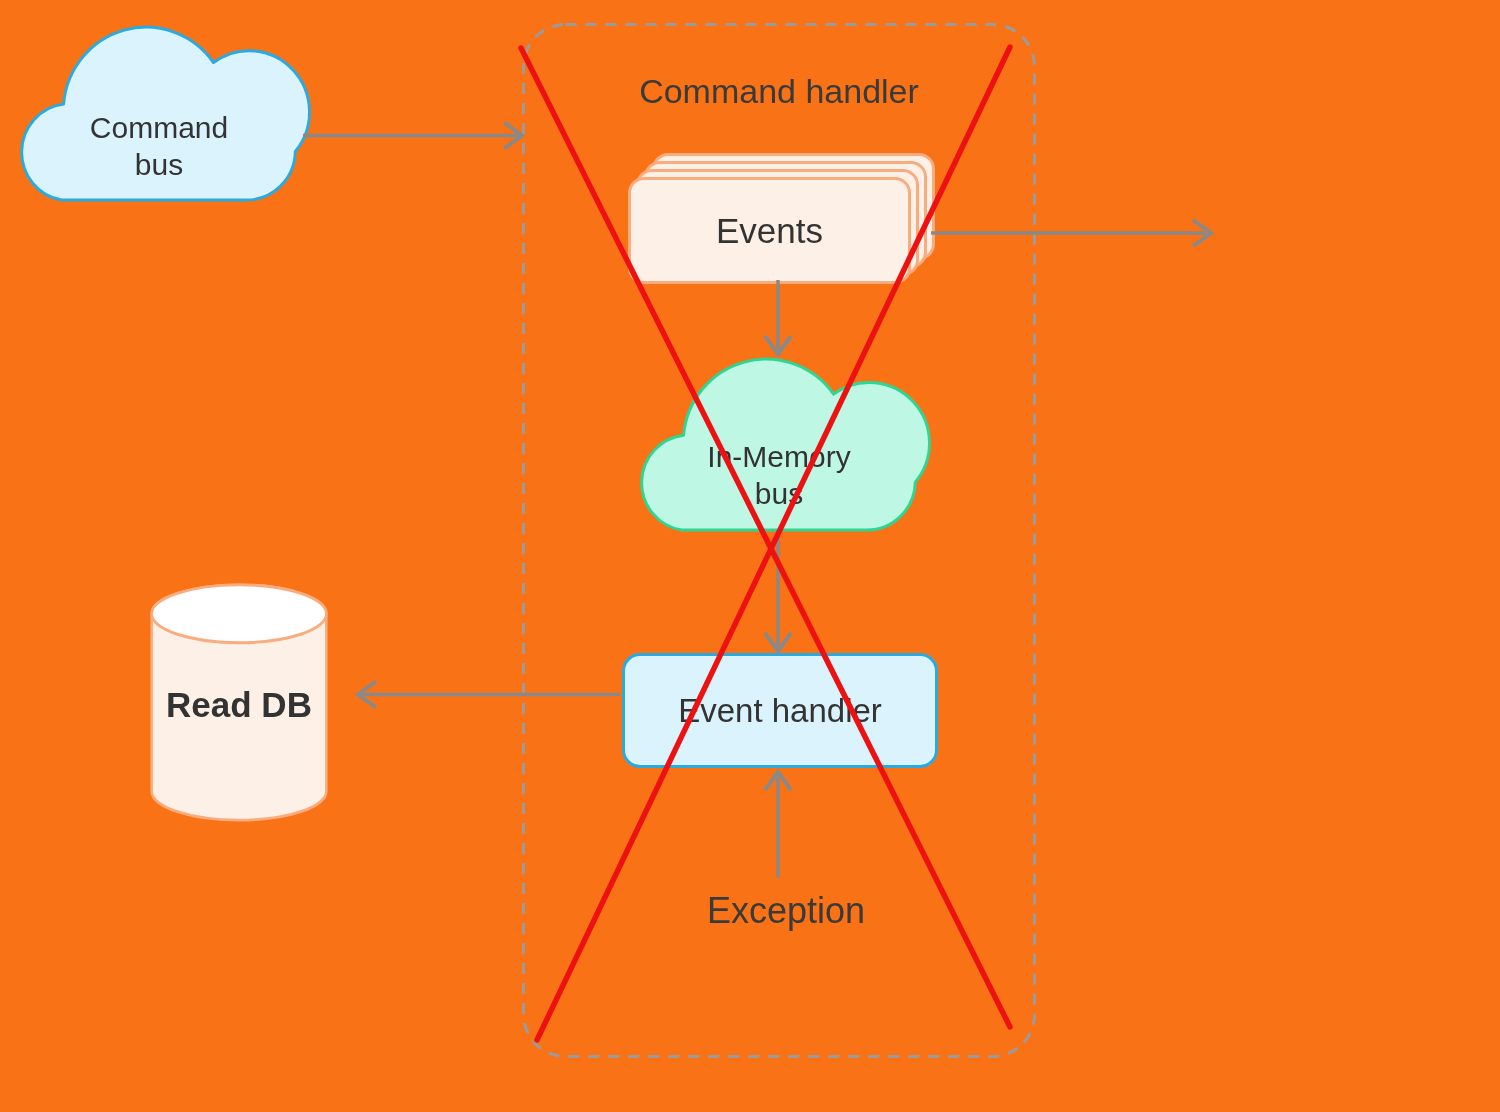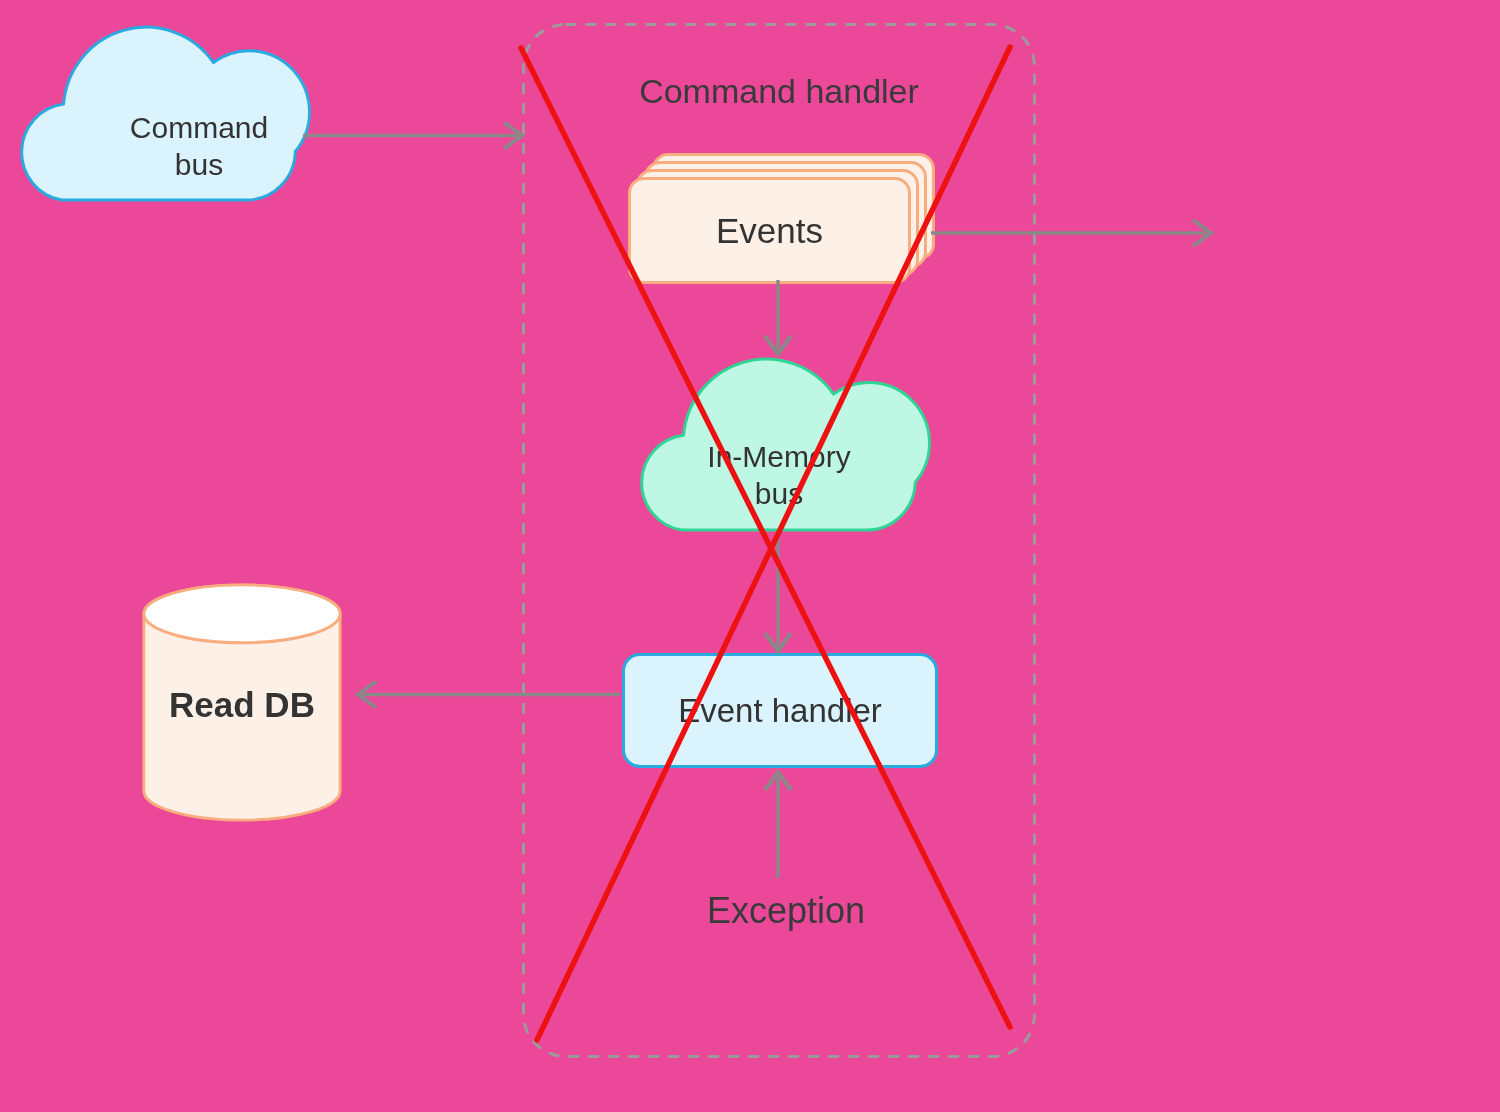--- a/index.html
+++ b/index.html
@@ -1,18 +1,18 @@
 <!DOCTYPE html>
 <html style="--blue-stroke: #29abe2; --blue-fill: #dbf3fc; --orange-stroke: #f9ac7d; --orange-fill: #fdf0e7; --green-stroke: #10d287; --green-fill: #b7f2d6; --cloud-green-stroke: #2fd693; --cloud-green-fill: #bef7e4; --arrow-gray: #898989; --dashed-gray: #9b9b9b; --cross-red: #ee1111; --text-dark: #333333;"><head>
 <meta charset="utf-8">
 <style>
   html,body{margin:0;padding:0;background:#fff;}
   body{width:1500px;height:1112px;overflow:hidden;
        font-family:"Liberation Sans", sans-serif;}
-  .canvas{position:relative;width:1500px;height:1112px;background:#ec4899;}
+  .canvas{position:relative;width:1500px;height:1112px;background:#f97316;}
 
   .node{position:absolute;box-sizing:border-box;}
   .cloud-svg{position:absolute;left:0;top:0;width:100%;height:100%;overflow:visible;}
   .cloud-svg.blue path{fill:var(--blue-fill);stroke:var(--blue-stroke);stroke-width:3;stroke-linejoin:round;}
   .cloud-svg.green path{fill:var(--cloud-green-fill);stroke:var(--cloud-green-stroke);stroke-width:3;stroke-linejoin:round;}
 
   .label{position:absolute;left:50%;transform:translate(-50%,-50%);
          text-align:center;color:var(--text-dark);line-height:1.22;white-space:nowrap;}
   .label.wrap{white-space:normal;}
 
@@ -47,21 +47,21 @@
 <body>
 
 <div class="canvas">
 
   <div class="float-text" id="container-title">Command handler</div>
 
   <div class="node" style="left:13px;top:23px;width:292px;height:180px;">
     <svg class="cloud-svg blue" viewBox="0 0 300 182" preserveAspectRatio="none">
       <path d="M 50,179 A 49 49 0 0 1 52,82 A 85 85 0 0 1 206,40 A 62 62 0 0 1 290,130 A 50 50 0 0 1 240,179 Z"></path>
     </svg>
-    <div class="label wrap cloud-label" style="width:150px;top:69%;margin-left:40px;">Command bus</div>
+    <div class="label wrap cloud-label" style="width:150px;top:69%;">Command bus</div>
   </div>
 
   <div class="node" style="left:628px;top:153px;width:302px;height:126px;">
     <div class="card" style="left:24px;top:0;"></div>
     <div class="card" style="left:16px;top:8px;"></div>
     <div class="card" style="left:8px;top:16px;"></div>
     <div class="card" style="left:0;top:24px;">
       <div class="label" style="top:50%;font-size:35px;">Events</div>
     </div>
   </div>
@@ -71,21 +71,21 @@
     <svg class="cloud-svg green" viewBox="0 0 300 182" preserveAspectRatio="none">
       <path d="M 50,179 A 49 49 0 0 1 52,82 A 85 85 0 0 1 206,40 A 62 62 0 0 1 290,130 A 50 50 0 0 1 240,179 Z"></path>
     </svg>
     <div class="label wrap cloud-label" style="width:180px;top:68%;">In-Memory bus</div>
   </div>
 
   <div class="node rect-node" style="left:622px;top:653px;width:316px;height:115px;">
     <div class="label rect-label">Event handler</div>
   </div>
 
-  <div class="node" style="left:142px;top:582px;width:200px;height:241px;">
+  <div class="node" style="left:150px;top:582px;width:178px;height:241px;">
     <svg class="cyl-svg orange" viewBox="0 0 214 250" preserveAspectRatio="none">
       <path class="body" d="M 2,33 L 2,217 A 105 30 0 0 0 212,217 L 212,33 A 105 30 0 0 0 2,33 Z"></path>
       <ellipse class="top" cx="107" cy="33" rx="105" ry="30"></ellipse>
     </svg>
     <div class="label db-label">Read DB</div>
   </div>
 
   <div class="float-text" id="exception-text">Exception</div>
 
   <svg id="overlay" viewBox="0 0 1500 1112">

